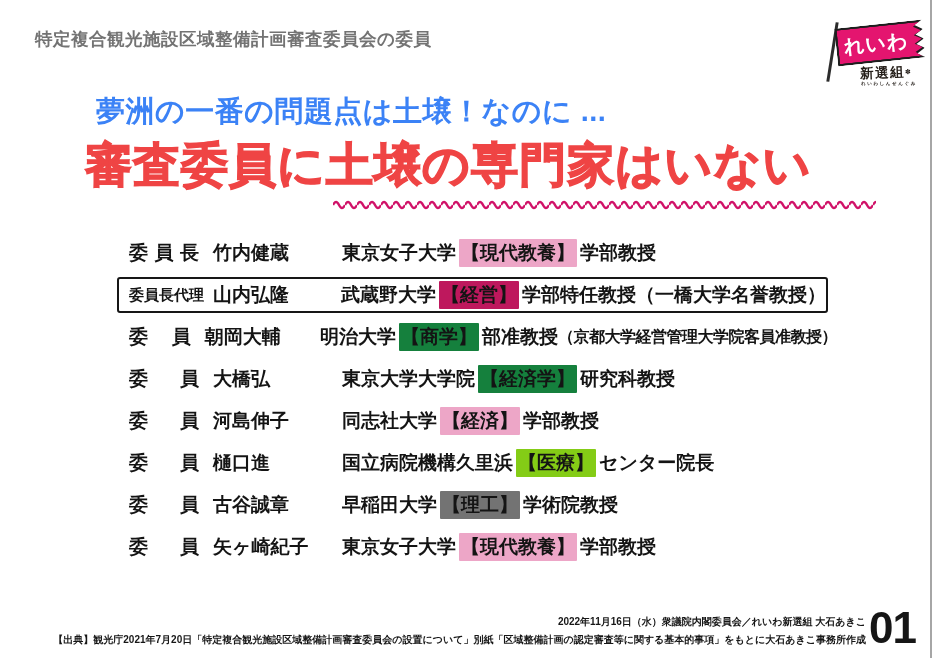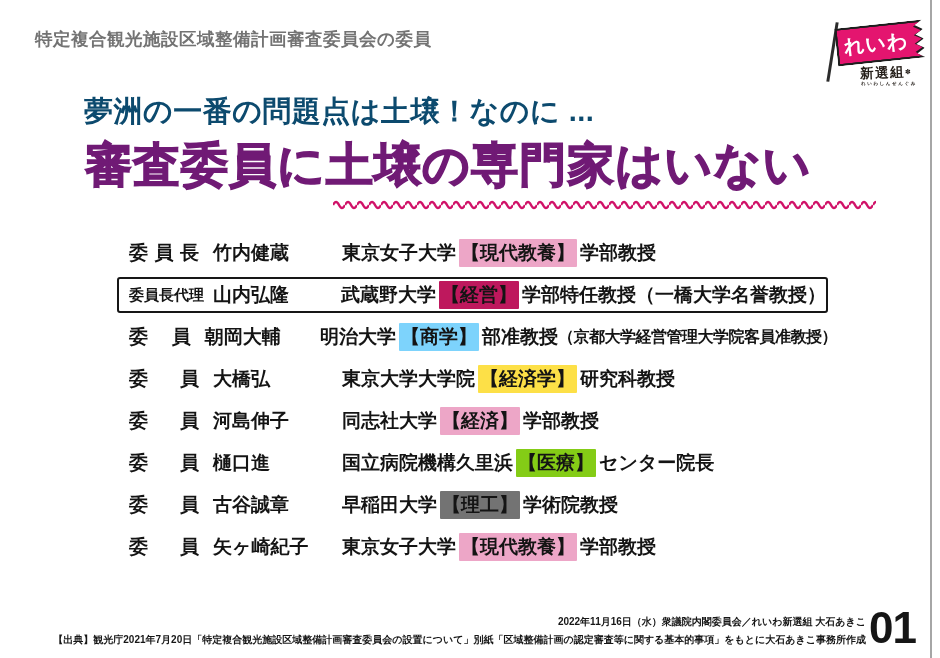--- a/index.html
+++ b/index.html
@@ -64,22 +64,22 @@
 
   <div class="logo">
     <div class="logo-pole"></div>
     <div class="logo-flag-border">
       <div class="logo-flag-fill" style="background: rgb(228, 21, 111);">れいわ</div>
     </div>
     <div class="logo-name"><span>新選組</span><span class="logo-paw">✽</span></div>
     <div class="logo-reading">れいわしんせんぐみ</div>
   </div>
 
-  <div class="subtitle" style="color: #0c4a6e;">夢洲の一番の問題点は土壌！なのに ...</div>
-  <div class="headline" style="color: #701a75;">審査委員に土壌の専門家はいない</div>
+  <div class="subtitle" style="color: #3b82f6; margin-left: 12px;">夢洲の一番の問題点は土壌！なのに ...</div>
+  <div class="headline" style="color: #ef4444;">審査委員に土壌の専門家はいない</div>
 
   <svg class="wave" width="543" height="13">
     <defs>
       <pattern id="wv" width="12" height="13" patternUnits="userSpaceOnUse">
         <path d="M0 8 Q 3 2 6 8 T 12 8" stroke="#d01268" stroke-width="2.4" fill="none"></path>
       </pattern>
     </defs>
     <rect width="543" height="13" fill="url(#wv)"></rect>
   </svg>
 
@@ -109,34 +109,34 @@
         </span>
       </div>
       <div class="member-row">
         <span class="role">委員</span>
         <span class="name">
           <span>朝岡</span>
           <span>大輔</span>
         </span>
         <span class="desc">
           <span>明治大学</span>
-          <span class="seg-hl" style="background: #7dd3fc;">【商学】</span>
+          <span class="seg-hl" style="background: #15803d;">【商学】</span>
           <span>部准教授</span>
           <span class="seg-small">（京都大学経営管理大学院客員准教授）</span>
         </span>
       </div>
       <div class="member-row">
         <span class="role">委員</span>
         <span class="name">
           <span>大橋</span>
           <span>弘</span>
         </span>
         <span class="desc">
           <span>東京大学大学院</span>
-          <span class="seg-hl" style="background: #fde047;">【経済学】</span>
+          <span class="seg-hl" style="background: #15803d;">【経済学】</span>
           <span>研究科教授</span>
         </span>
       </div>
       <div class="member-row">
         <span class="role">委員</span>
         <span class="name">
           <span>河島</span>
           <span>伸子</span>
         </span>
         <span class="desc">

